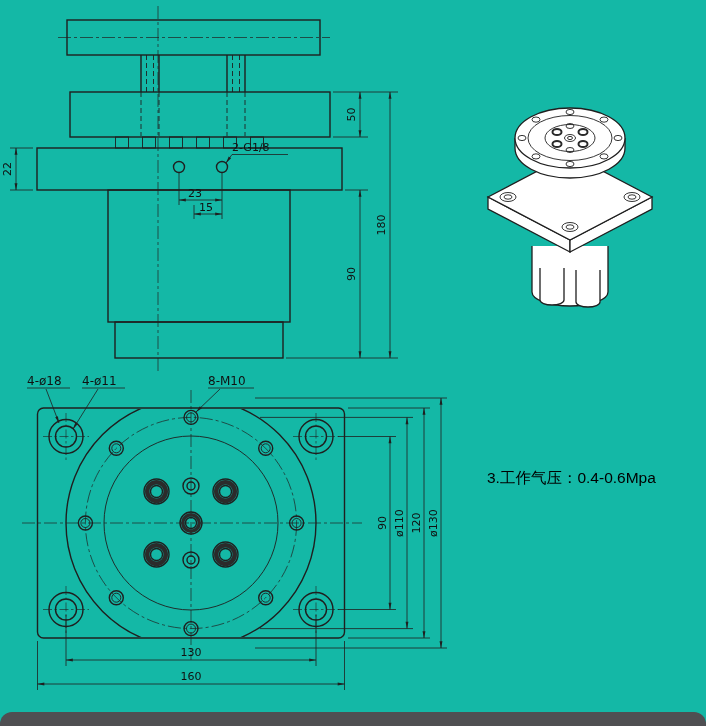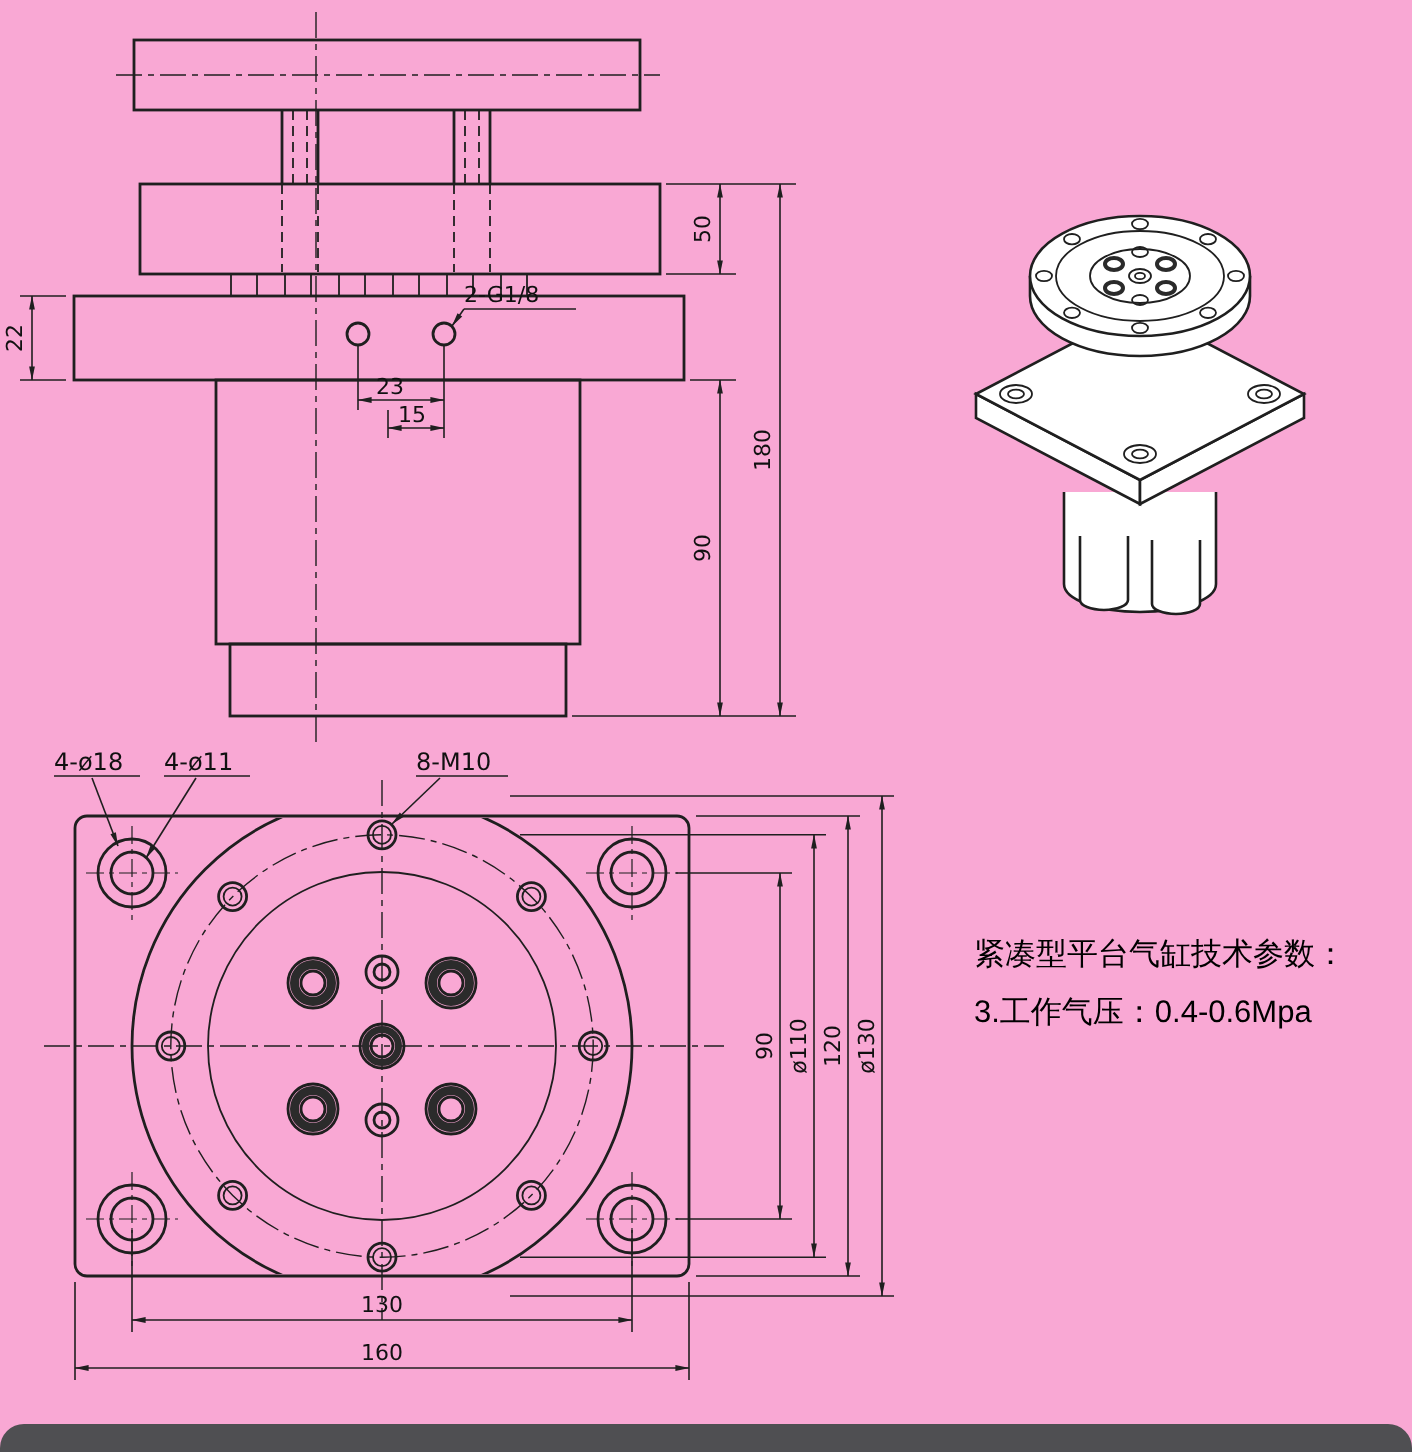--- a/index.html
+++ b/index.html
@@ -1,16 +1,16 @@
 <!DOCTYPE html>
 <html><head>
 <meta charset="utf-8">
 <style>
   html,body{margin:0;padding:0;background:#fff;}
-  .canvas{position:relative;width:706px;height:726px;background:#f9a8d4;overflow:hidden;
+  .canvas{position:relative;width:706px;height:726px;background:#14b8a6;overflow:hidden;
           font-family:"Liberation Sans",sans-serif;color:#000;}
   svg{position:absolute;left:0;top:0;}
   svg .ol{fill:none;stroke:#1f1f1f;stroke-width:1.4;}
   svg .tl{fill:none;stroke:#1f1f1f;stroke-width:0.9;}
   svg .dim{fill:none;stroke:#1f1f1f;stroke-width:0.8;}
   svg .cl{fill:none;stroke:#1f1f1f;stroke-width:0.7;stroke-dasharray:13 3 3 3;}
   svg .cl2{fill:none;stroke:#1f1f1f;stroke-width:0.6;stroke-dasharray:9 2.5 2.5 2.5;}
   svg .hl{fill:none;stroke:#1f1f1f;stroke-width:0.9;stroke-dasharray:5 3;}
   svg .wf{fill:#ffffff;stroke:#1f1f1f;stroke-width:1.3;}
   svg text.dimtxt{font:11px "DejaVu Sans",sans-serif;fill:#111;}
@@ -311,19 +311,18 @@
       <text class="dimtxt" text-anchor="middle" x="191" y="656">130</text>
     </g>
     <g>
       <line class="dim" x1="37.5" y1="684" x2="344.5" y2="684" marker-start="url(#arr)" marker-end="url(#arr)"></line>
       <text class="dimtxt" text-anchor="middle" x="191" y="680">160</text>
     </g>
   </g>
 </svg>
 
 <div class="specs">
-  <div class="specs-heading">紧凑型平台气缸技术参数：</div>
   <div class="specs-line">3.工作气压：0.4-0.6Mpa</div>
 </div>
 
 <div class="bottom-bar"></div>
 
 </div>
 
 </body></html>

